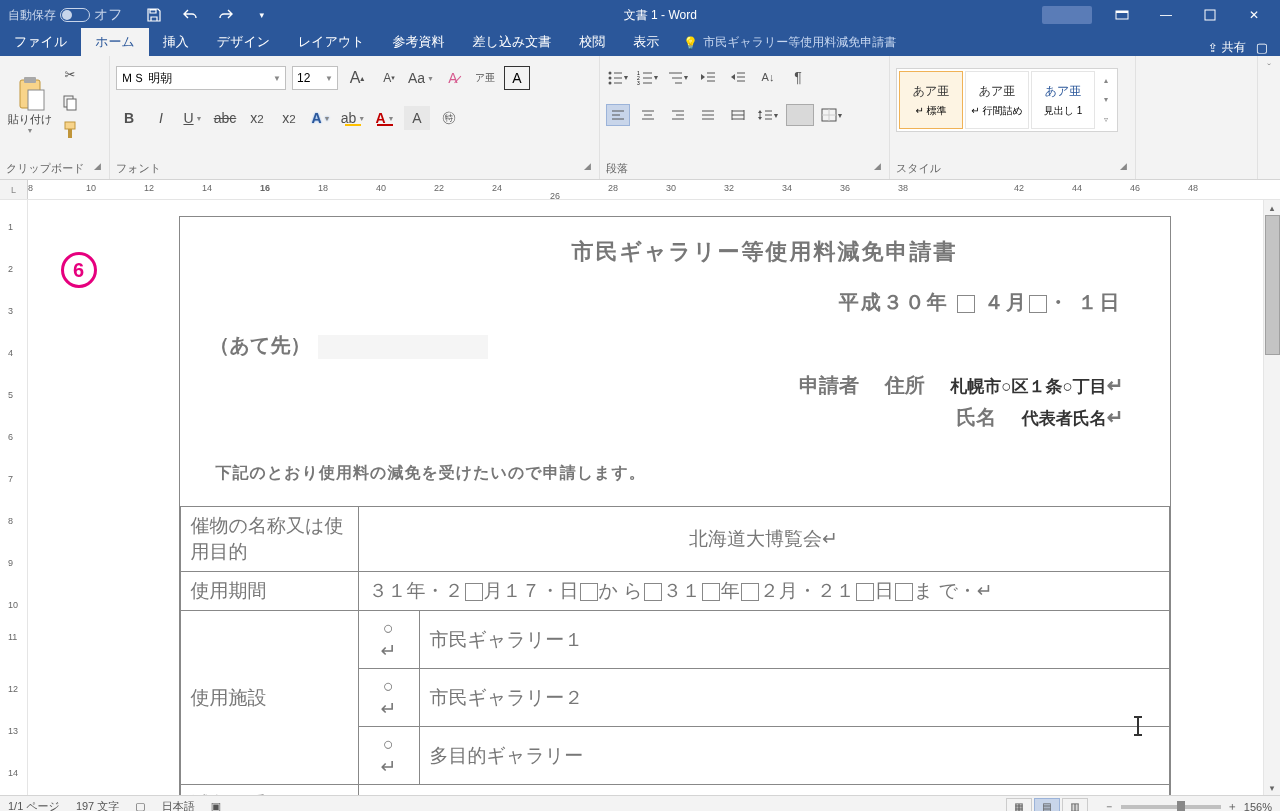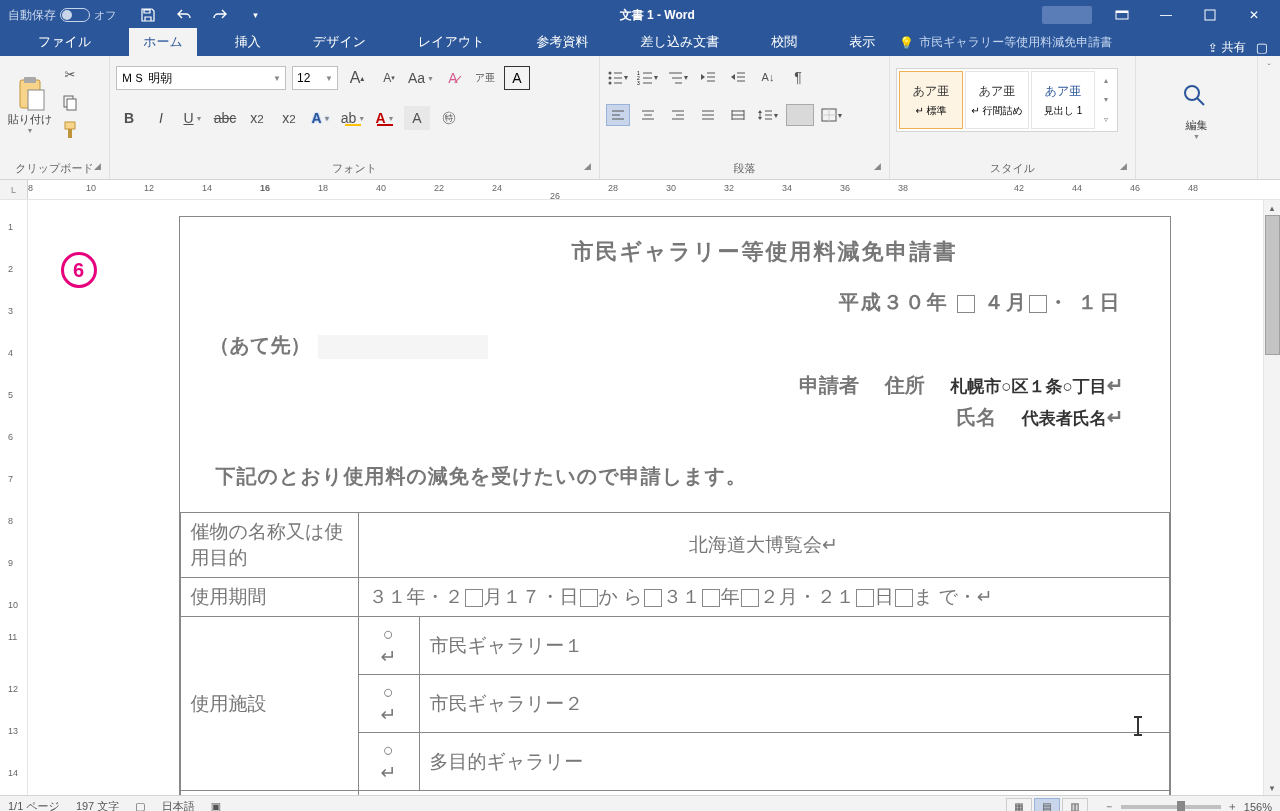--- a/index.html
+++ b/index.html
@@ -5,38 +5,38 @@
 * { margin: 0; padding: 0; box-sizing: border-box; font-family: "Yu Gothic UI", "Meiryo", sans-serif; }
 body { background: #fff; overflow: hidden; width: 1280px; height: 811px; position: relative; }
 
 
 .titlebar { height: 30px; background: #2b579a; color: #fff; display: flex; align-items: center; font-size: 12px; }
 .titlebar .autosave { display: flex; align-items: center; gap: 4px; padding: 0 8px; color: #c8d5ea; }
 .titlebar .autosave-toggle { width: 30px; height: 14px; border: 1px solid #c8d5ea; border-radius: 8px; position: relative; }
 .titlebar .autosave-toggle::before { content:""; position:absolute; left:1px; top:1px; width:10px; height:10px; border-radius:50%; background:#c8d5ea; }
 .titlebar .qat { display: flex; gap: 18px; padding: 0 14px; align-items: center; }
 .titlebar .qat-btn { width:18px; height:18px; display:flex; align-items:center; justify-content:center; color:#fff; cursor:pointer; }
-.titlebar .title { flex:1; text-align:center;font-weight:bold; }
+.titlebar .title { flex:1; text-align:center; }
 .titlebar .wincontrols { display:flex; gap:4px; padding: 0 6px; align-items:center;}
 .titlebar .winbtn { width:40px; height:28px; display:flex; align-items:center; justify-content:center; color:#fff; cursor:pointer; font-size:12px;}
 .titlebar .user-redact { width:50px; height:18px; background:#5a7cb7; border-radius:2px; margin-right:6px;}
 
 
 .tabs { height: 26px; background: #2b579a; display: flex; align-items: flex-end; color: #fff; font-size: 13px;}
-.tab { padding: 5px 14px; cursor:pointer;margin-left:24px; }
+.tab { padding: 5px 14px; cursor:pointer; }
 .tab.active { background:#f3f3f3; color:#2b579a; }
 .tabs .tell-me { display:flex; align-items:center; gap:5px; padding:5px 10px; color:#c6d6f0; font-size:12px;}
 .tabs .suffix { margin-left:auto; display:flex; align-items:center; padding:0 12px; gap:10px;}
 .tabs .share { display:flex; align-items:center; gap:4px; cursor:pointer; font-size:12px;}
 
 
 .ribbon { height: 124px; background: #f3f3f3; border-bottom: 1px solid #d4d4d4; display: flex; }
 .group { border-right: 1px solid #e1e1e1; display: flex; flex-direction: column; padding: 4px 6px 0 6px; }
 .group-body { flex:1; display:flex; align-items:flex-start; gap:6px; }
-.group-label { font-size: 11px; color: #666; text-align: center; padding: 2px 0 3px; position:relative;}
+.group-label { font-size: 11px; color: #666; text-align: left; padding: 2px 0 3px; position:relative;}
 .group-label .launcher { position:absolute; right:2px; top:2px; font-size:9px; color:#888;}
 
 .big-btn { display:flex; flex-direction:column; align-items:center; justify-content:center; width:48px; height:90px; cursor:pointer; font-size:11px; color:#444;}
 .big-btn svg, .big-btn .ico { width:32px; height:36px; }
 .small-col { display:flex; flex-direction:column; gap:8px; padding-top:4px;}
 .small-btn { width:20px; height:20px; display:flex; align-items:center; justify-content:center; cursor:pointer; color:#555; font-size:13px;}
 
 .font-group .row1, .font-group .row2 { display:flex; align-items:center; gap:6px; }
 .font-group .row2 { margin-top: 10px; }
 .font-select { width:170px; height:24px; border:1px solid #c0c0c0; background:#fff; font-size:12px; padding:2px 4px; display:flex; align-items:center; justify-content:space-between;}
@@ -85,21 +85,21 @@
 .doc-frame { position:absolute; left:58px; top:16px; right:0; border:1px solid #888; padding:0;}
 .doc-inner{padding: 10px 18px 0 18px; font-weight: bold;}
 .doc-title { text-align:center; font-size:22px; letter-spacing:2px; padding:10px 0 6px 180px;}
 .date-line { text-align:right; font-size:20px; padding: 16px 30px 10px 0; letter-spacing:2px;}
 .box{display:inline-block;width:18px;height:18px;border:1px solid #888;vertical-align:middle;margin:0 1px;}
 .addressee { font-size:20px; padding:6px 0 10px 12px;}
 .addressee .redact{display:inline-block;width:170px;height:24px;background:#f5f5f5;vertical-align:middle;margin-left:8px;}
 .applicant-block{ text-align:right; font-size:20px; padding:0 28px; line-height:1.6;}
 .applicant-block .lbl2{display:inline-block;width:60px;text-align:left;}
 .applicant-block .val{color:#333;font-size:17px;}
-.body-text{ font-size:20px; padding:30px 10px 22px 18px; letter-spacing:1px;}
+.body-text{ font-size:16px; padding:30px 10px 22px 18px; letter-spacing:1px;}
 .form-table{ width:100%; border-collapse:collapse; font-size:19px;}
 .form-table td{ border:1px solid #888; padding:6px 10px; vertical-align:middle;}
 .form-table .hcell{ width:178px;}
 .circle-mark{font-size:18px;display:inline-block;width:40px;text-align:center;}
 .reason-circles{font-size:16px;letter-spacing:2px;line-height:1.4;word-break:break-all;}
 
 
 .statusbar { height:22px; background:#f3f3f3; border-top:1px solid #d4d4d4; display:flex; align-items:center; font-size:11px; color:#555; padding:0 8px; gap:16px;}
 .statusbar .spacer{flex:1;}
 .view-btns{display:flex;gap:2px;}
@@ -114,21 +114,21 @@
 
 svg { overflow:visible;}
 </style>
 </head>
 <body>
 
 <div class="titlebar">
   <div class="autosave">
     <span>自動保存</span>
     <span class="autosave-toggle"></span>
-    <span style="font-size:11px">オフ</span>
+    <span style="font-size:14px">オフ</span>
   </div>
   <div class="qat">
     <span class="qat-btn">
         <svg width="16" height="16" viewBox="0 0 16 16">
           <path d="M2 2h10l2 2v10H2z M4 3h6v3H4z M5 10h6v4H5z" fill="none" stroke="#fff" stroke-width="1.2"></path>
         </svg>
       </span>
     <span class="qat-btn">
         <svg width="16" height="16" viewBox="0 0 16 16">
           <path d="M6 3 L2 7 L6 11 M2 7 H10 a4 4 0 0 1 4 4" fill="none" stroke="#fff" stroke-width="1.4"></path>
@@ -394,30 +394,20 @@
             <span>▴</span>
             <span>▾</span>
             <span>▿</span>
           </div>
       </div>
     </div>
     <div class="group-label"><span>スタイル</span><span class="launcher">◢</span></div>
   </div>
 
   <div class="group edit-group" style="flex:1">
-    <div class="group-body" style="padding-top:6px;justify-content:center">
-      <div class="big-btn">
-        <svg width="28" height="28">
-            <circle cx="11" cy="11" r="7" fill="none" stroke="#2b579a" stroke-width="2"></circle>
-            <line x1="16" y1="16" x2="23" y2="23" stroke="#2b579a" stroke-width="2"></line>
-          </svg>
-        <span>編集</span>
-        <span style="font-size:7px;color:#888">▼</span>
-      </div>
-    </div>
     <div class="group-label">&nbsp;</div>
   </div>
   <div style="width:22px;display:flex;align-items:flex-start;justify-content:center;padding-top:6px">
       <span style="font-size:11px;color:#888">ˇ</span>
     </div>
 </div>
 
 <div class="ruler-row">
   <div class="ruler-corner">L</div>
   <div class="ruler" id="hruler">

